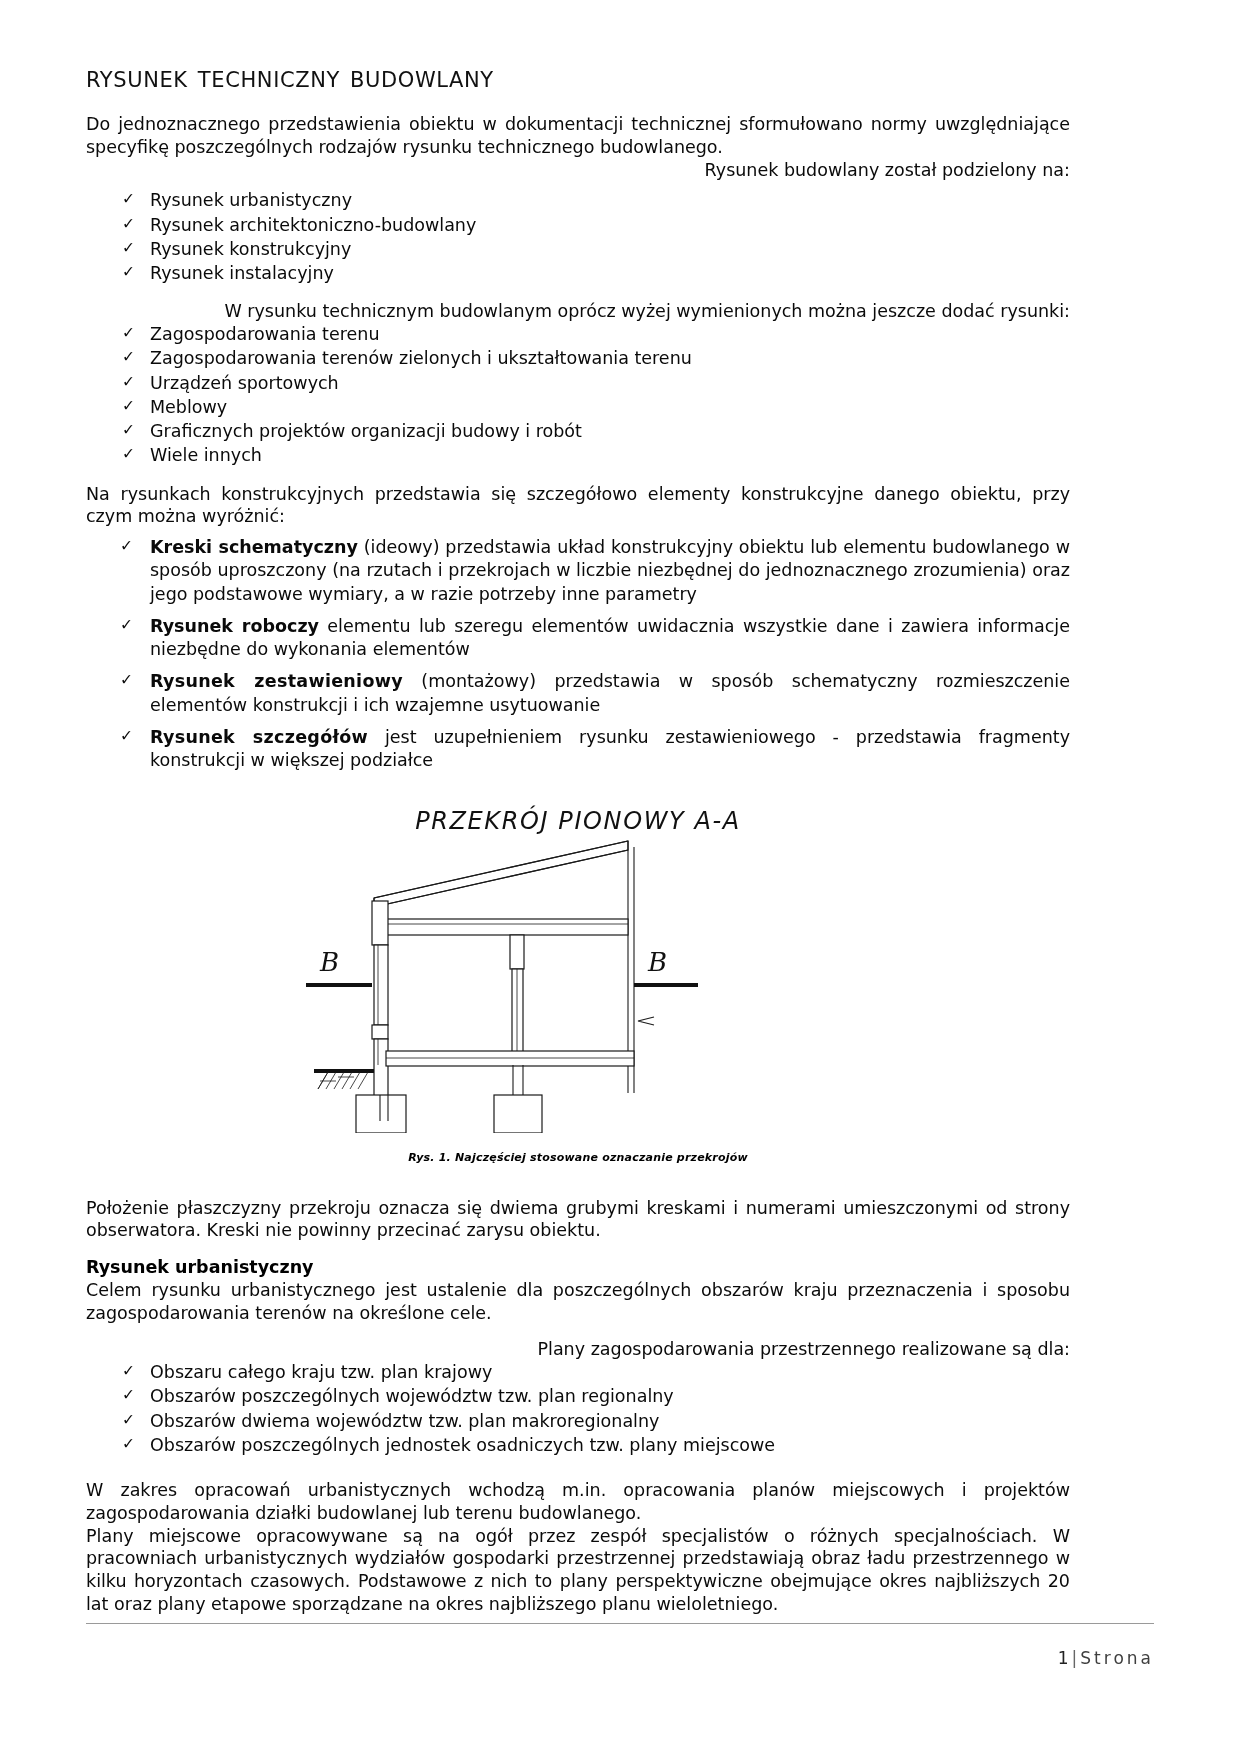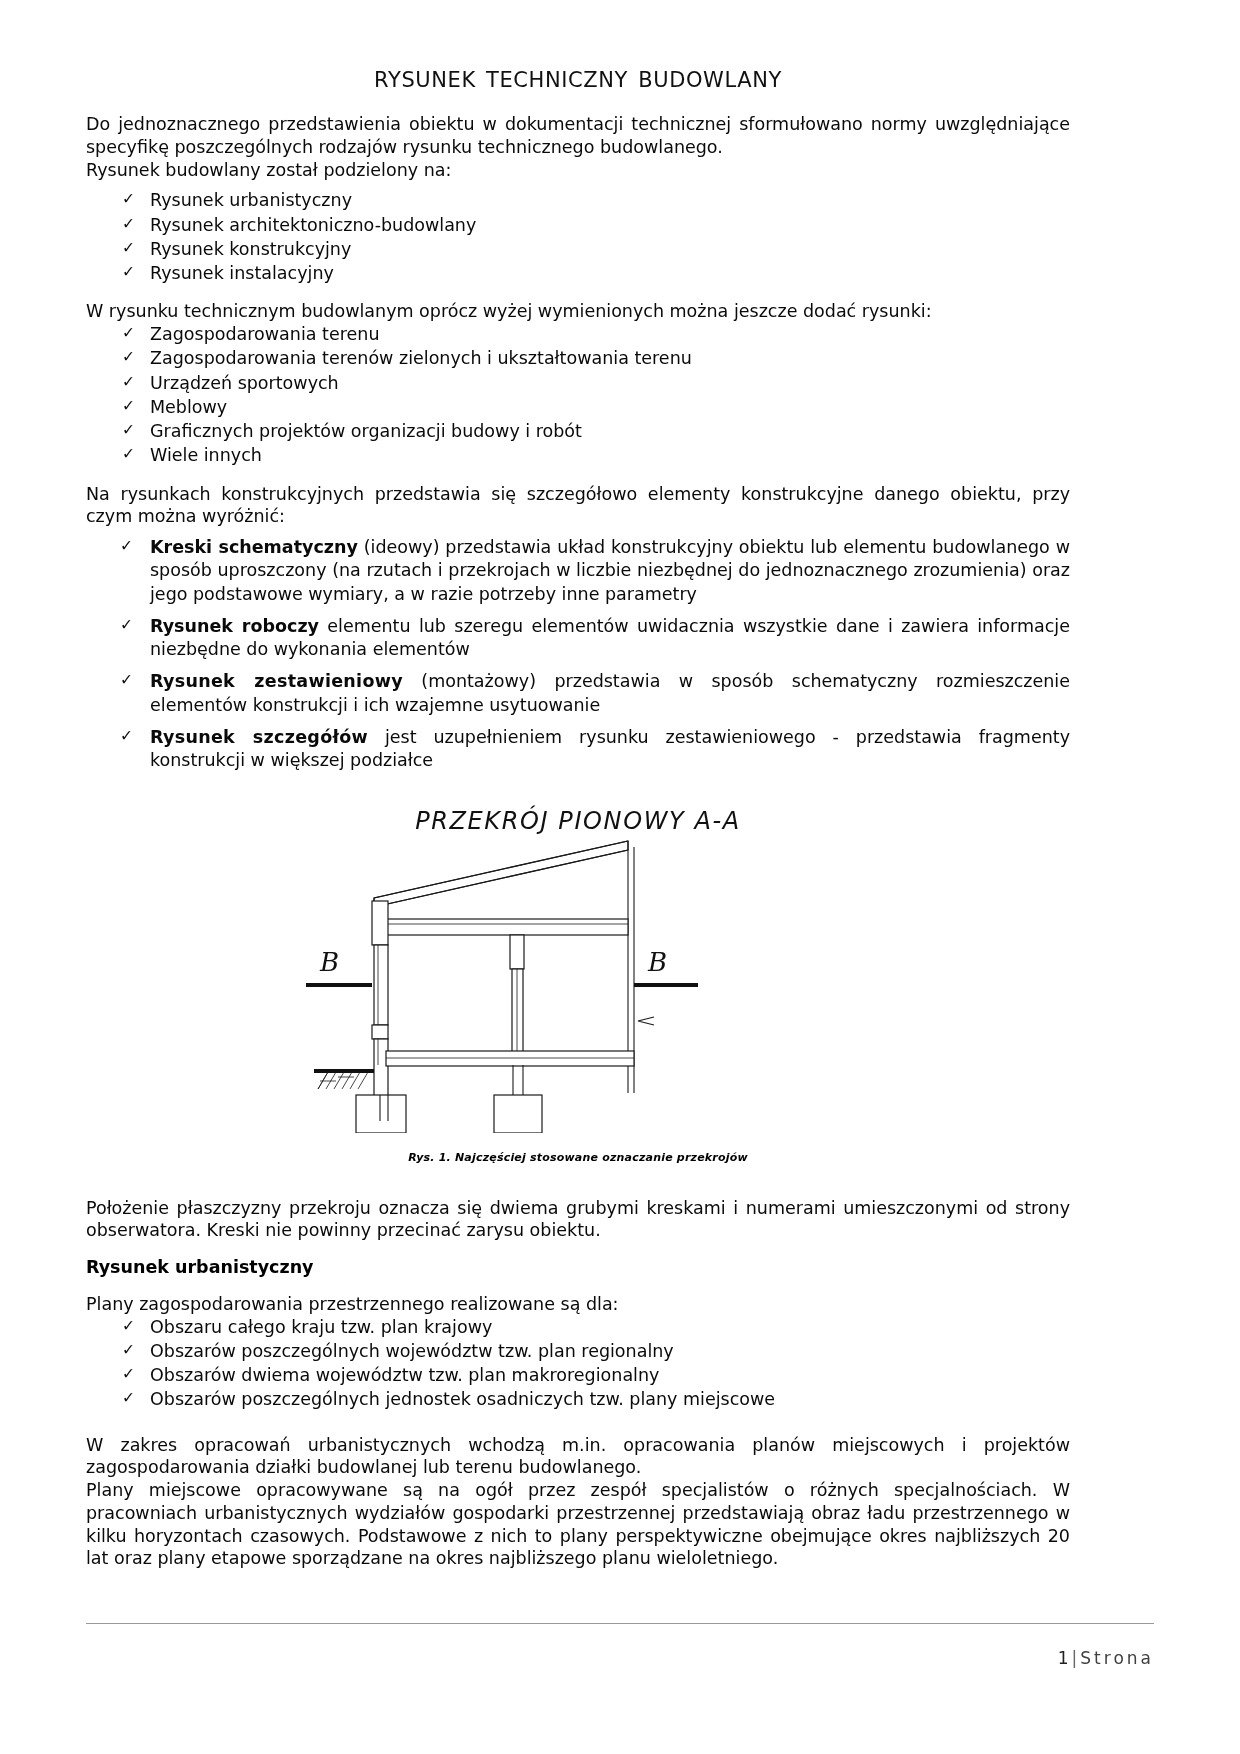--- a/index.html
+++ b/index.html
@@ -34,34 +34,33 @@
     font-family: "DejaVu Sans", sans-serif;
     font-size: 30px;
     font-weight: 400;
     letter-spacing: 0.6px;
     margin: 0;
     padding-top: 62px;
     line-height: 1.0;
     font-variant: small-caps;
     text-transform: lowercase;
     color: #111;
-    text-align: center;
   }
   .doc-title::first-letter { font-size: 30px; }
 
   
   p.para {
     font-size: 17.5px;
     line-height: 1.30;
     margin: 0;
     text-align: justify;
     text-justify: inter-word;
     color: #0a0a0a;
   }
-  p.para.nj { text-align: left; }
+  p.para.nj { text-align: right; }
   .gap-lg { height: 21px; }
   .gap-md { height: 14px; }
   .gap-sm { height: 8px; }
 
   
   ul.checklist {
     list-style: none;
     margin: 0;
     padding: 0;
   }
@@ -298,20 +297,21 @@
       <figcaption class="fig-caption">Rys. 1. Najczęściej stosowane oznaczanie przekrojów</figcaption>
     </figure>
 
     <div class="gap-lg"></div>
 
     <p class="para">Położenie płaszczyzny przekroju oznacza się dwiema grubymi kreskami i numerami umieszczonymi od strony obserwatora. Kreski nie powinny przecinać zarysu obiektu.</p>
 
     <div class="gap-md"></div>
 
     <p class="subhead">Rysunek urbanistyczny</p>
+    <p class="para">Celem rysunku urbanistycznego jest ustalenie dla poszczególnych obszarów kraju przeznaczenia i sposobu zagospodarowania terenów na określone cele.</p>
 
     <div class="gap-md"></div>
 
     <p class="para nj">Plany zagospodarowania przestrzennego realizowane są dla:</p>
 
     <ul class="checklist">
       <li>
         <span class="tick">✓</span>
         <span>Obszaru całego kraju tzw. plan krajowy</span>
       </li>

